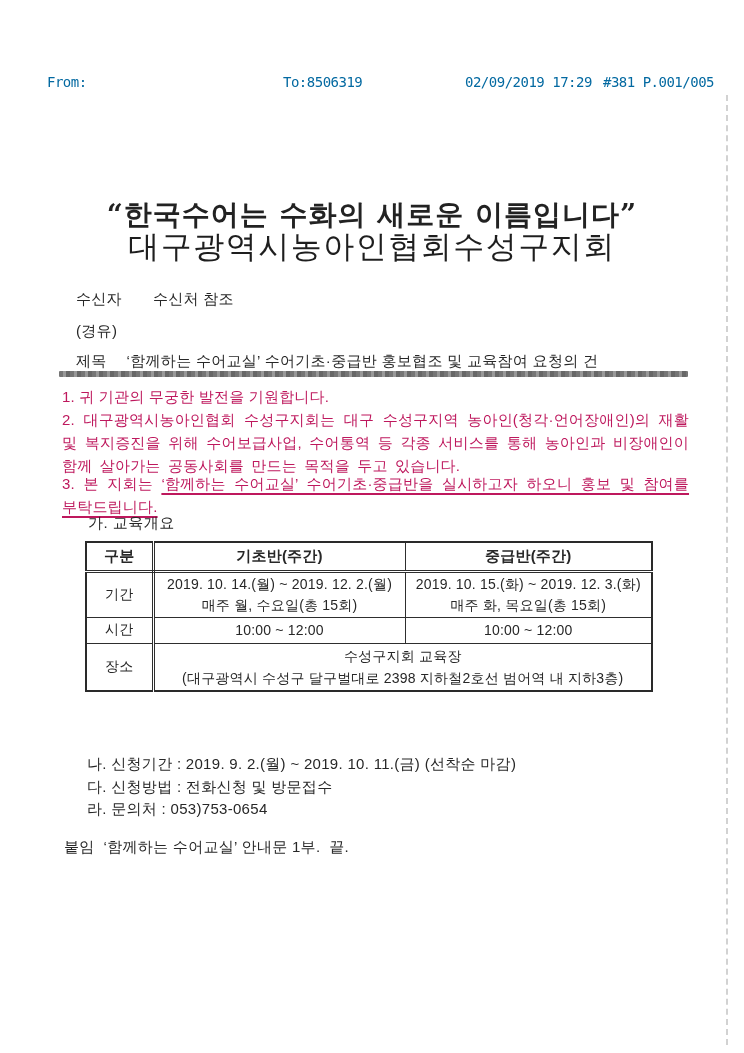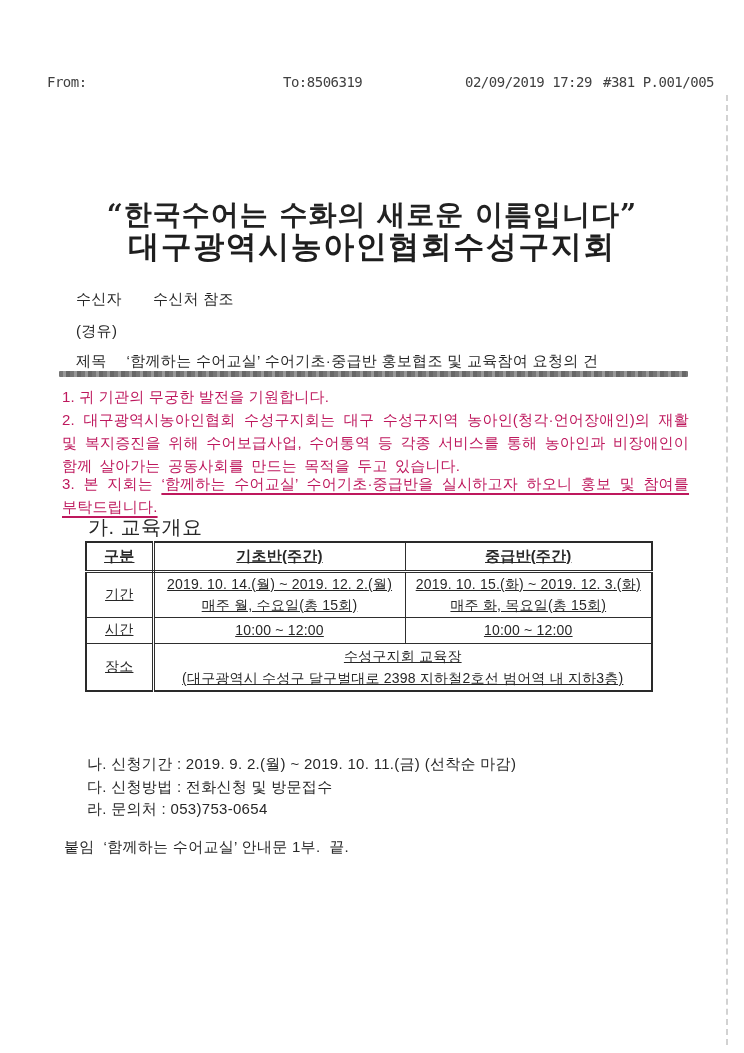--- a/index.html
+++ b/index.html
@@ -5,61 +5,61 @@
   html,body{margin:0;padding:0;}
   body{
     width:744px;height:1053px;background:#ffffff;position:relative;
     font-family:"Liberation Sans","DejaVu Sans",sans-serif;
     color:#262626;overflow:hidden;
   }
   .abs{position:absolute;}
   
   .fax{
     font-family:"DejaVu Sans Mono","Liberation Mono",monospace;
-    font-size:14px;letter-spacing:-0.5px;color:#404040;top:74px;white-space:nowrap;
+    font-size:14px;letter-spacing:-0.5px;color:#0369a1;top:74px;white-space:nowrap;
   }
   
   .slogan{
     top:196px;left:0;width:744px;text-align:center;
     font-family:"DejaVu Serif","Liberation Serif",serif;
     font-size:28px;font-weight:bold;letter-spacing:1px;color:#222;
   }
   .org-title{
     top:226px;left:0;width:744px;text-align:center;
-    font-size:31px;font-weight:700;letter-spacing:1.5px;color:#1e1e1e;
+    font-size:31px;font-weight:400;letter-spacing:1.5px;color:#1e1e1e;
   }
   
   .meta-line{font-size:15px;letter-spacing:0.3px;white-space:nowrap;color:#272727;}
   .meta-label{display:inline-block;}
   .recipient-label{margin-right:31px;}
   .subject-label{margin-right:20px;}
   .divider{
     left:59px;top:371px;width:629px;height:6px;
     background:repeating-linear-gradient(90deg,#6a6a6a 0 4px,#8f8f8f 4px 7px,#5a5a5a 7px 11px);
     border-radius:1px;opacity:0.92;
   }
   
   .para{font-size:15px;line-height:23px;letter-spacing:0.2px;color:#be185d;margin:0;}
   .just{text-align:justify;word-spacing:3px;}
   .ul{
     text-decoration:underline;text-underline-offset:4px;
     text-decoration-thickness:1.5px;
   }
-  .section-a{font-size:20px;letter-spacing:0.5px;color:#272727;}
+  .section-a{font-size:15px;letter-spacing:0.5px;color:#272727;}
   
   .info-table{
     border-collapse:collapse;table-layout:fixed;width:566px;
     font-size:14px;color:#272727;
   }
   .info-table col.c1{width:67px;}
   .info-table col.c2{width:252px;}
   .info-table col.c3{width:247px;}
   .info-table th,.info-table td{
     border:1.5px solid #2e2e2e;text-align:center;vertical-align:middle;
-    padding:1px 2px;letter-spacing:0.2px;text-decoration:underline;
+    padding:1px 2px;letter-spacing:0.2px;
   }
   .info-table{border:2px solid #2a2a2a;}
   .info-table thead th{font-weight:bold;font-size:15px;border-bottom:3px double #2e2e2e;}
   .info-table tbody th{font-weight:normal;}
   .info-table th:first-child,.info-table td:first-child{border-right:3px double #2e2e2e;}
   .r-head{height:29px;}
   .r-period{height:46px;}
   .r-period .cell-line{line-height:21px;}
   .r-time{height:26px;}
   .r-target{height:25px;}

